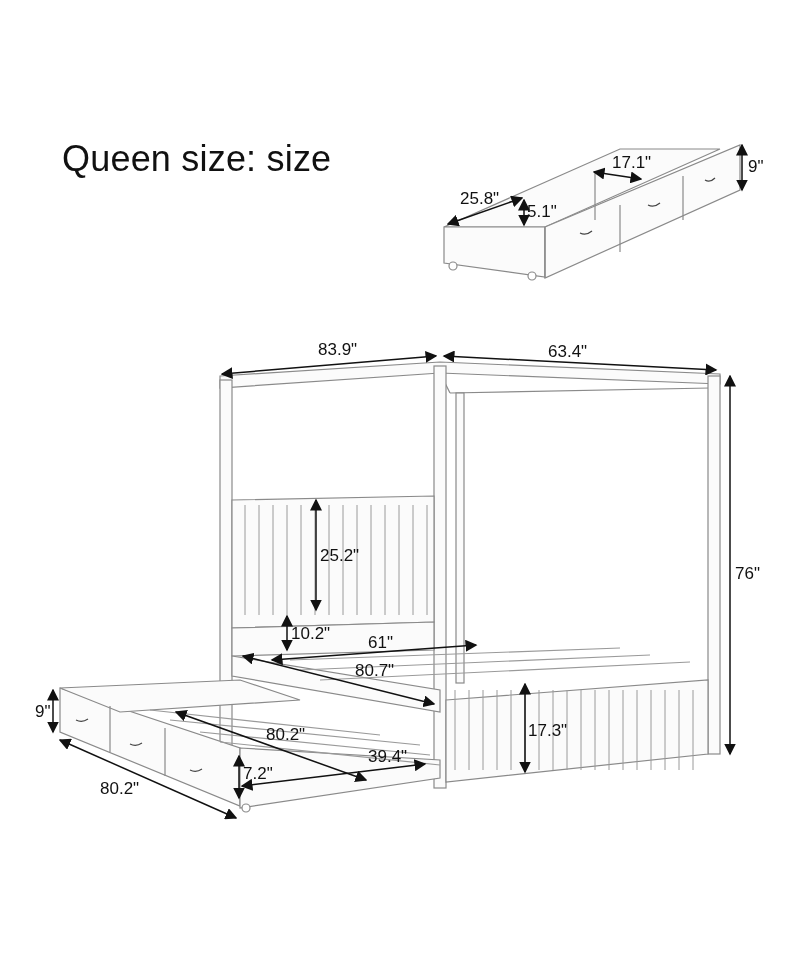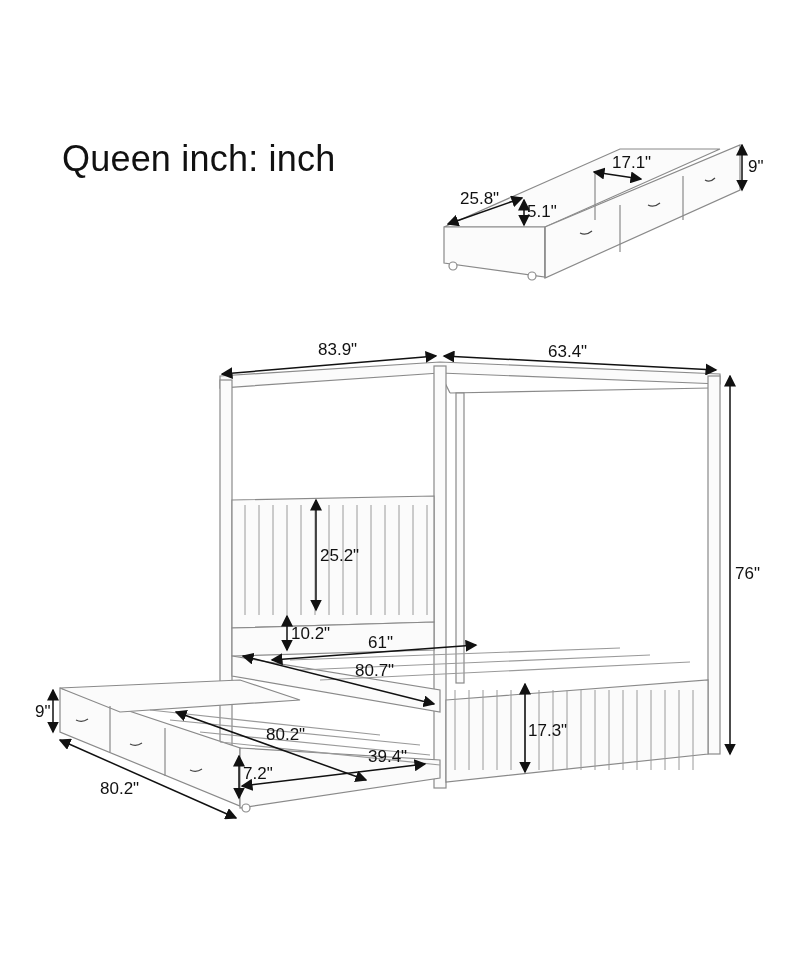--- a/index.html
+++ b/index.html
@@ -5,21 +5,21 @@
   html, body { margin:0; padding:0; background:#ffffff; }
   body { width:800px; height:977px; position:relative; overflow:hidden;
          font-family:"Liberation Sans", sans-serif; color:#111; }
   #title { position:absolute; left:62px; top:138px; font-size:36px; font-weight:400; letter-spacing:0.2px; }
   svg#art { position:absolute; left:0; top:0; }
   .dim { position:absolute; font-size:17px; color:#111; line-height:1; white-space:nowrap; }
 </style>
 </head>
 <body>
 
-<div id="title">Queen inch: inch</div>
+<div id="title">Queen size: size</div>
 
 <svg id="art" width="800" height="977" viewBox="0 0 800 977">
   <defs>
     <marker id="ah" markerWidth="8" markerHeight="8" refX="7" refY="4" orient="auto-start-reverse">
       <path d="M0,0 L8,4 L0,8 Z" fill="#111"></path>
     </marker>
     <pattern id="slat" width="14" height="10" patternUnits="userSpaceOnUse">
       <line x1="7" y1="0" x2="7" y2="10" stroke="#9a9a9a" stroke-width="1"></line>
     </pattern>
   </defs>

